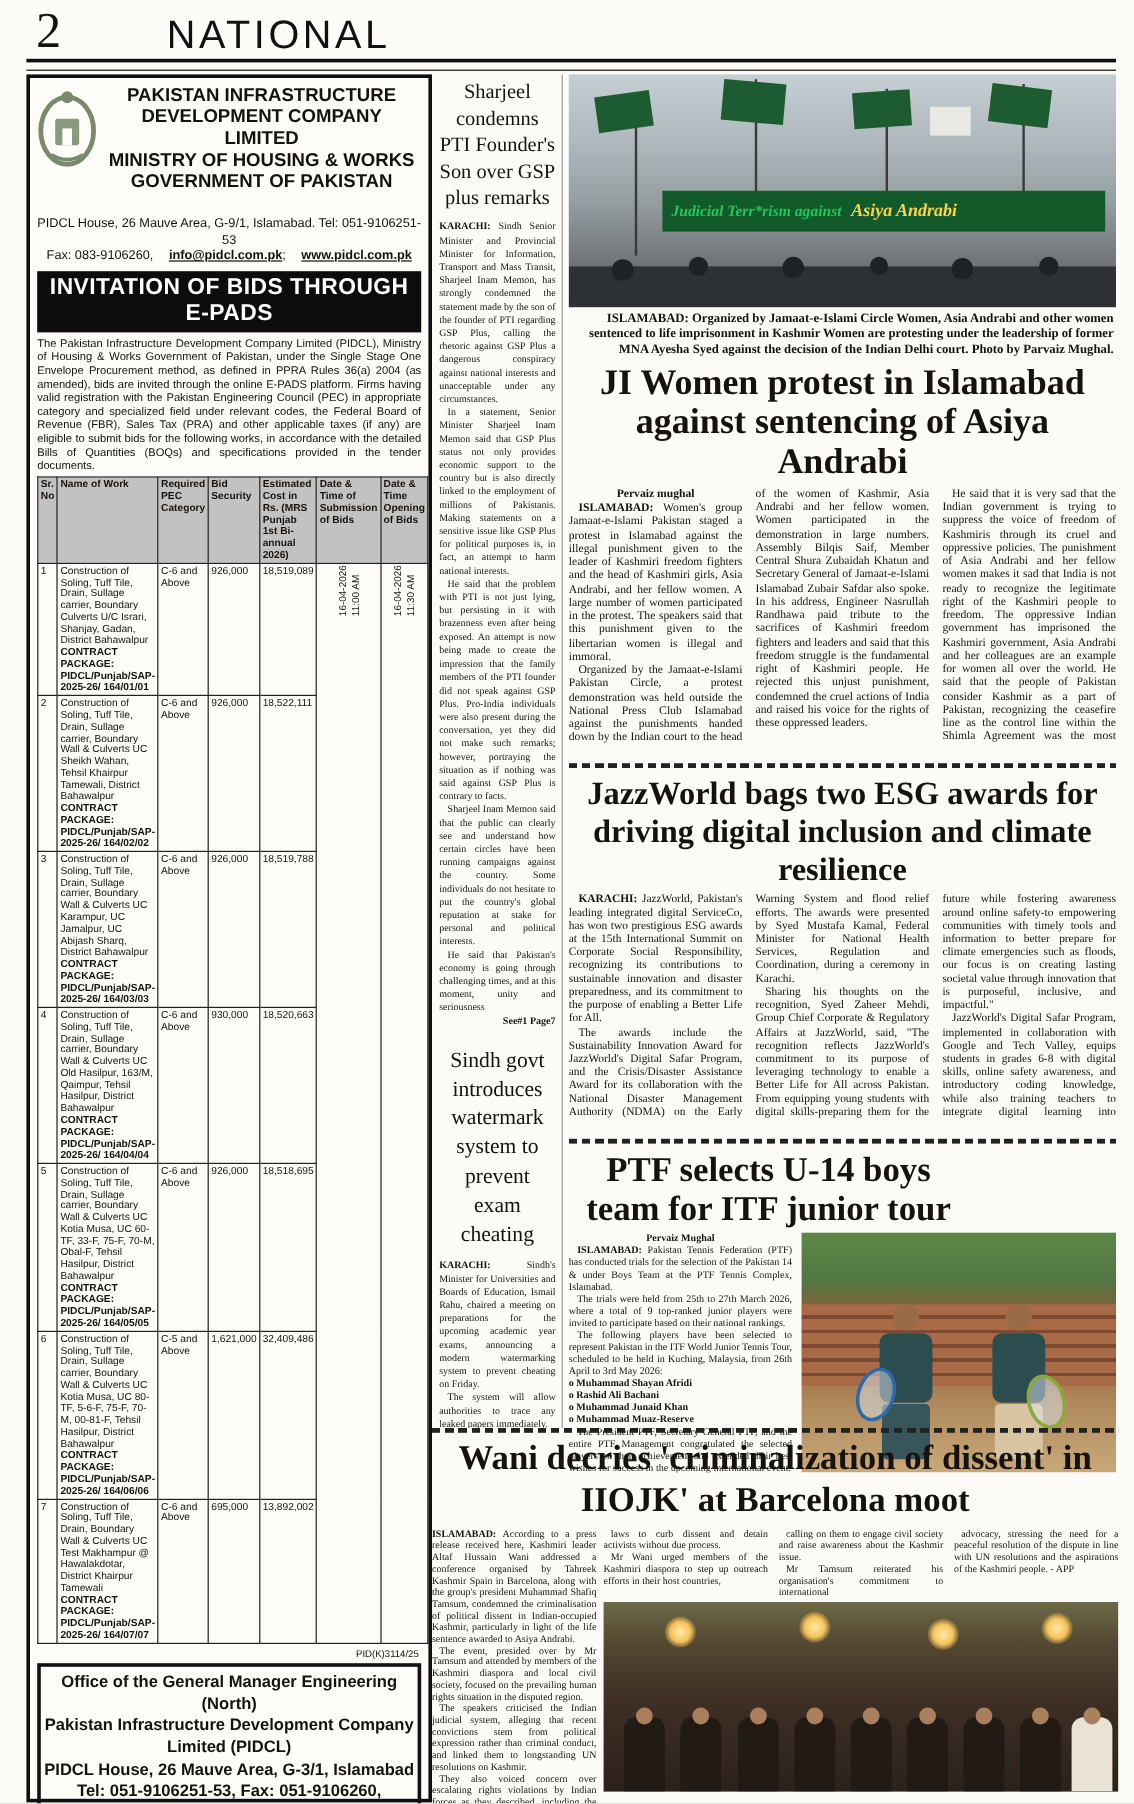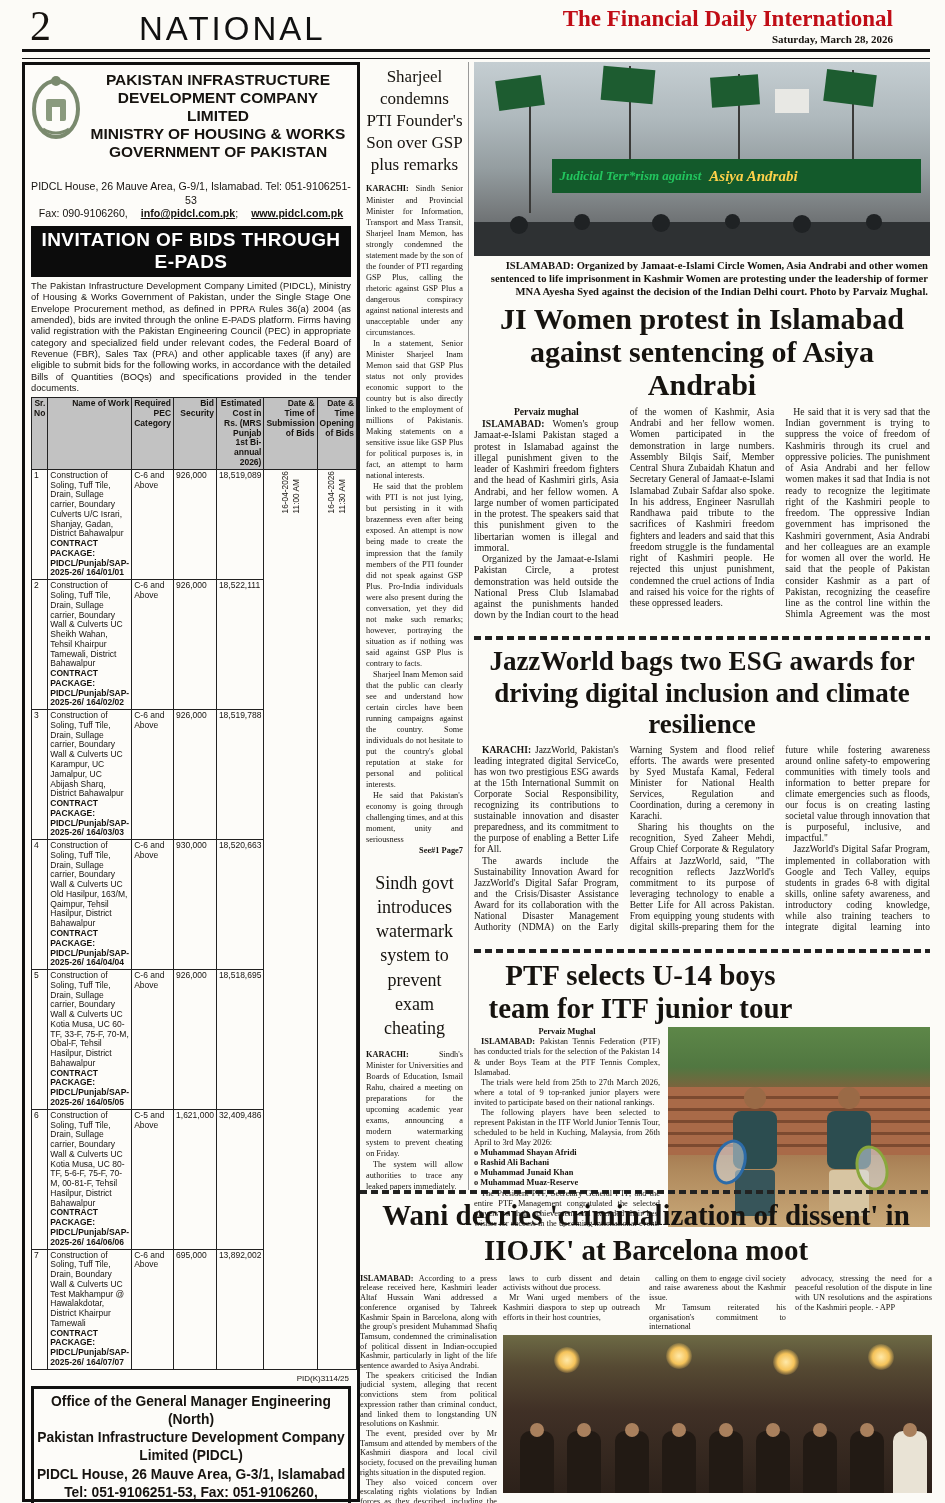--- a/index.html
+++ b/index.html
@@ -21,21 +21,21 @@
   .t-top{display:flex;align-items:flex-start;}
   .t-logo{width:50px;height:72px;flex:none;margin-right:4px;}
   .t-titles{flex:1;text-align:center;font-weight:bold;font-size:15.5px;line-height:1.16;padding-top:2px;}
   .t-addr{text-align:center;font-size:10.6px;margin-top:19px;line-height:1.3;}
   .t-addr .lnk{font-weight:bold;text-decoration:underline;padding-left:10px;}
   .banner{background:#0c0c0c;color:#fff;text-align:center;font-weight:bold;font-size:19px;
     padding:3px 0 4px;margin:5px 0 4px;letter-spacing:.4px;}
   .intro{font-size:9.3px;line-height:1.22;text-align:justify;}
   table.bids{border-collapse:collapse;width:100%;margin-top:3px;font-size:8.5px;line-height:1.15;}
   table.bids th,table.bids td{border:1px solid #222;padding:1px 2px;vertical-align:top;text-align:left;}
-  table.bids thead th{background:#c2c2c2;font-weight:bold;text-align:right;vertical-align:top;font-size:8.5px;}
+  table.bids thead th{background:#c2c2c2;font-weight:bold;text-align:left;vertical-align:top;font-size:8.5px;}
   td.c{text-align:center;}
   .pkg{font-weight:bold;}
   td.datecell{vertical-align:middle;text-align:center;}
   .rot{writing-mode:vertical-rl;transform:rotate(180deg);margin:0 auto;font-size:8.3px;line-height:1.3;white-space:nowrap;}
   .notes{flex:1;overflow:hidden;font-size:8.8px;line-height:1.18;text-align:justify;margin-top:3px;}
   .pid{text-align:right;font-size:8px;margin:1px 2px 1px 0;}
   .t-footer{border:3px solid #111;text-align:center;font-weight:bold;font-size:13.8px;
     line-height:1.32;padding:4px 2px;margin-top:2px;}
   
   .midcol{position:absolute;left:362px;top:62px;width:107px;height:1128px;box-sizing:border-box;
@@ -103,44 +103,40 @@
   .person .ph{width:14px;height:14px;border-radius:50%;background:#a9805d;margin:-8px auto 0;}
   .person.white{background:#e9e3d5;}
 </style>
 </head>
 <body>
 
 <div id="page">
 
   <div class="hdr-pagenum">2</div>
   <div class="hdr-section">NATIONAL</div>
-  <div class="hdr-mast">
-    <div class="mast">The Financial Daily International</div>
-    <div class="mdate">Saturday, March 28, 2026</div>
-  </div>
   <div class="hdr-rule"></div>
 
   <div class="tender">
     <div class="t-top">
       <svg class="t-logo" viewBox="0 0 50 72">
         <ellipse cx="25" cy="40" rx="22" ry="28" fill="none" stroke="#7a8a6e" stroke-width="4"></ellipse>
         <circle cx="25" cy="12" r="5" fill="#7a8a6e"></circle>
         <rect x="15" y="30" width="20" height="22" rx="2" fill="#8a9a7e"></rect>
         <rect x="21" y="38" width="8" height="14" fill="#fdfcf9"></rect>
         <path d="M12 60 Q25 68 38 60" stroke="#7a8a6e" stroke-width="3" fill="none"></path>
       </svg>
       <div class="t-titles">
         <div>PAKISTAN INFRASTRUCTURE DEVELOPMENT COMPANY LIMITED</div>
         <div>MINISTRY OF HOUSING &amp; WORKS</div>
         <div>GOVERNMENT OF PAKISTAN</div>
       </div>
     </div>
     <div class="t-addr">
       <div>PIDCL House, 26 Mauve Area, G-9/1, Islamabad. Tel: 051-9106251-53</div>
-      <div><span>Fax: 090-9106260, </span><span class="lnk">info@pidcl.com.pk</span><span>; </span><span class="lnk">www.pidcl.com.pk</span></div>
+      <div><span>Fax: 083-9106260, </span><span class="lnk">info@pidcl.com.pk</span><span>; </span><span class="lnk">www.pidcl.com.pk</span></div>
     </div>
     <div class="banner">INVITATION OF BIDS THROUGH E-PADS</div>
     <div class="intro">The Pakistan Infrastructure Development Company Limited (PIDCL), Ministry of Housing &amp; Works Government of Pakistan, under the Single Stage One Envelope Procurement method, as defined in PPRA Rules 36(a) 2004 (as amended), bids are invited through the online E-PADS platform. Firms having valid registration with the Pakistan Engineering Council (PEC) in appropriate category and specialized field under relevant codes, the Federal Board of Revenue (FBR), Sales Tax (PRA) and other applicable taxes (if any) are eligible to submit bids for the following works, in accordance with the detailed Bills of Quantities (BOQs) and specifications provided in the tender documents.</div>
     <table class="bids">
       <colgroup>
         <col style="width:15px">
           <col style="width:119px">
           <col style="width:40px">
           <col style="width:36px">
         <col style="width:50px">
@@ -319,22 +315,22 @@
       </div>
     </div>
   </div>
 
   <div class="wani">
     <div class="sep" style="margin:0 0 2px"></div>
     <div class="wani-head">Wani decries 'criminalization of dissent' in IIOJK' at Barcelona moot</div>
     <div class="wani-body">
       <div class="wani-c1">
           <p><span class="dateline">ISLAMABAD: </span>According to a press release received here, Kashmiri leader Altaf Hussain Wani addressed a conference organised by Tahreek Kashmir Spain in Barcelona, along with the group's president Muhammad Shafiq Tamsum, condemned the criminalisation of political dissent in Indian-occupied Kashmir, particularly in light of the life sentence awarded to Asiya Andrabi.</p>
+          <p>The event, presided over by Mr Tamsum and attended by members of the Kashmiri diaspora and local civil society, focused on the prevailing human rights situation in the disputed region.</p>
           <p>The speakers criticised the Indian judicial system, alleging that recent convictions stem from political expression rather than criminal conduct, and linked them to longstanding UN resolutions on Kashmir.</p>
-          <p>The event, presided over by Mr Tamsum and attended by members of the Kashmiri diaspora and local civil society, focused on the prevailing human rights situation in the disputed region.</p>
           <p>They also voiced concern over escalating rights violations by Indian forces as they described, including the alleged misuse of anti-terror</p>
         </div>
       <div class="wani-right">
         <div class="wani-cols">
           <div>
               <p>laws to curb dissent and detain activists without due process.</p>
               <p>Mr Wani urged members of the Kashmiri diaspora to step up outreach efforts in their host countries,</p>
             </div>
           <div>
               <p>calling on them to engage civil society and raise awareness about the Kashmir issue.</p>

